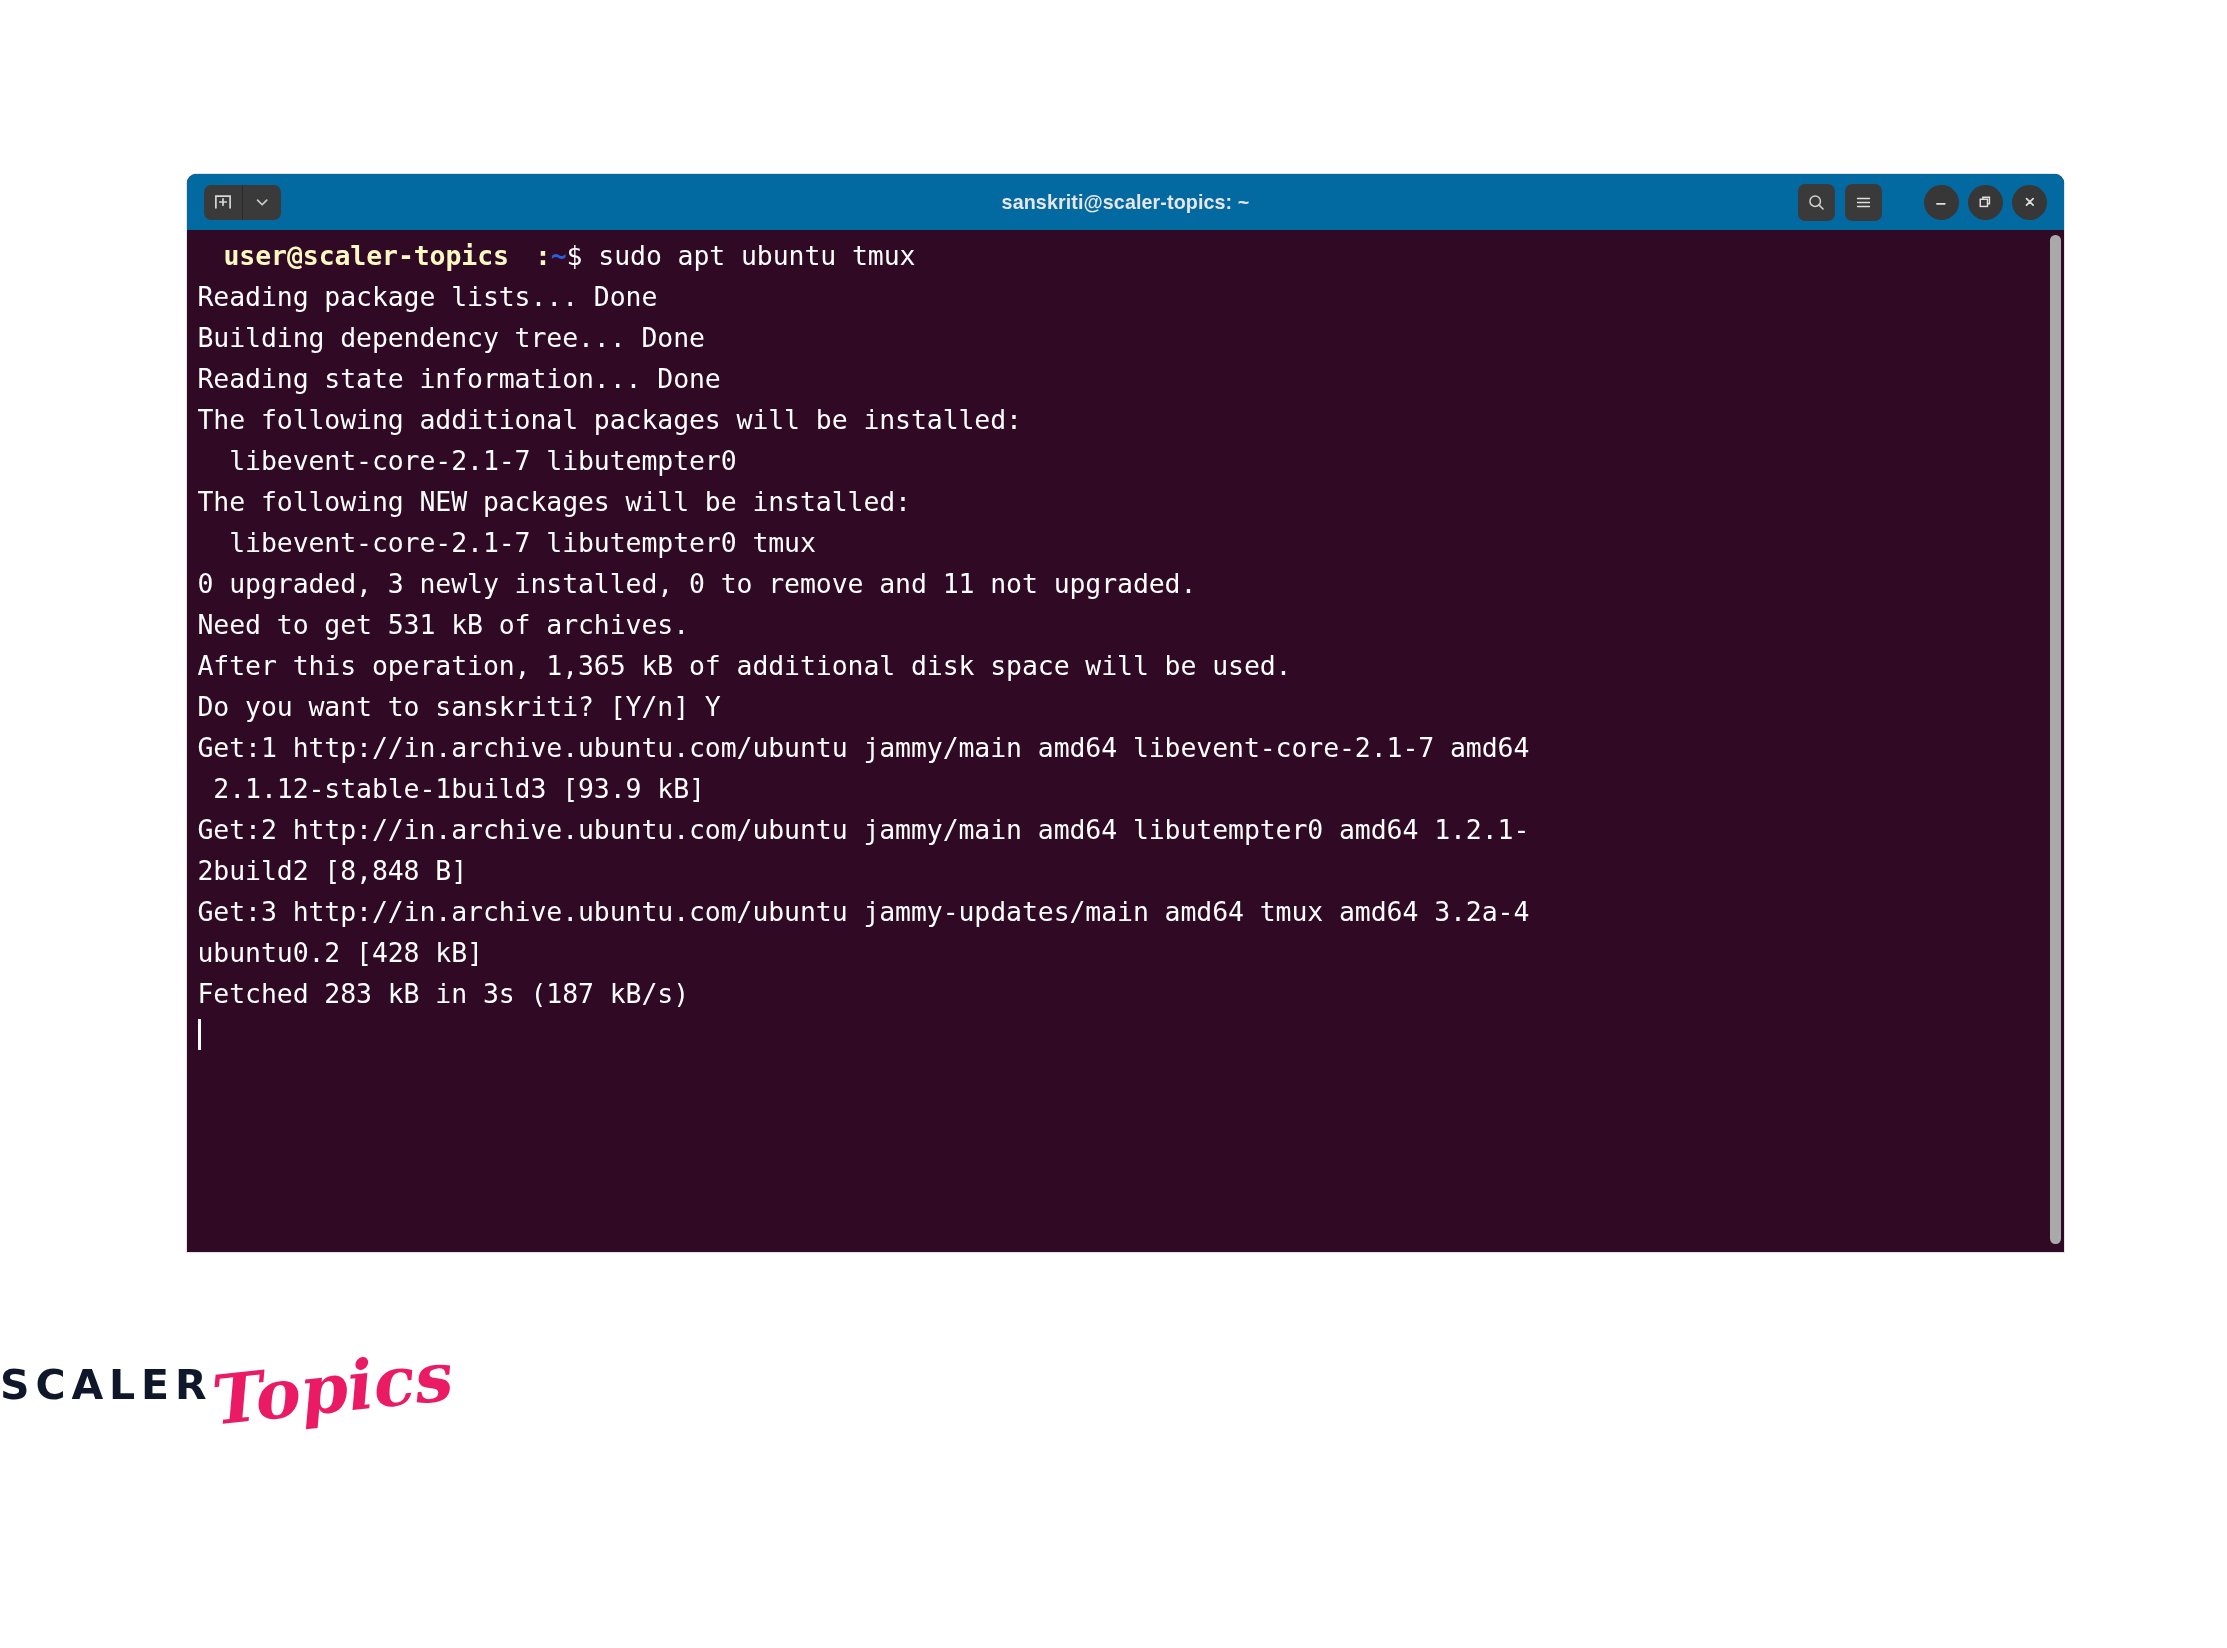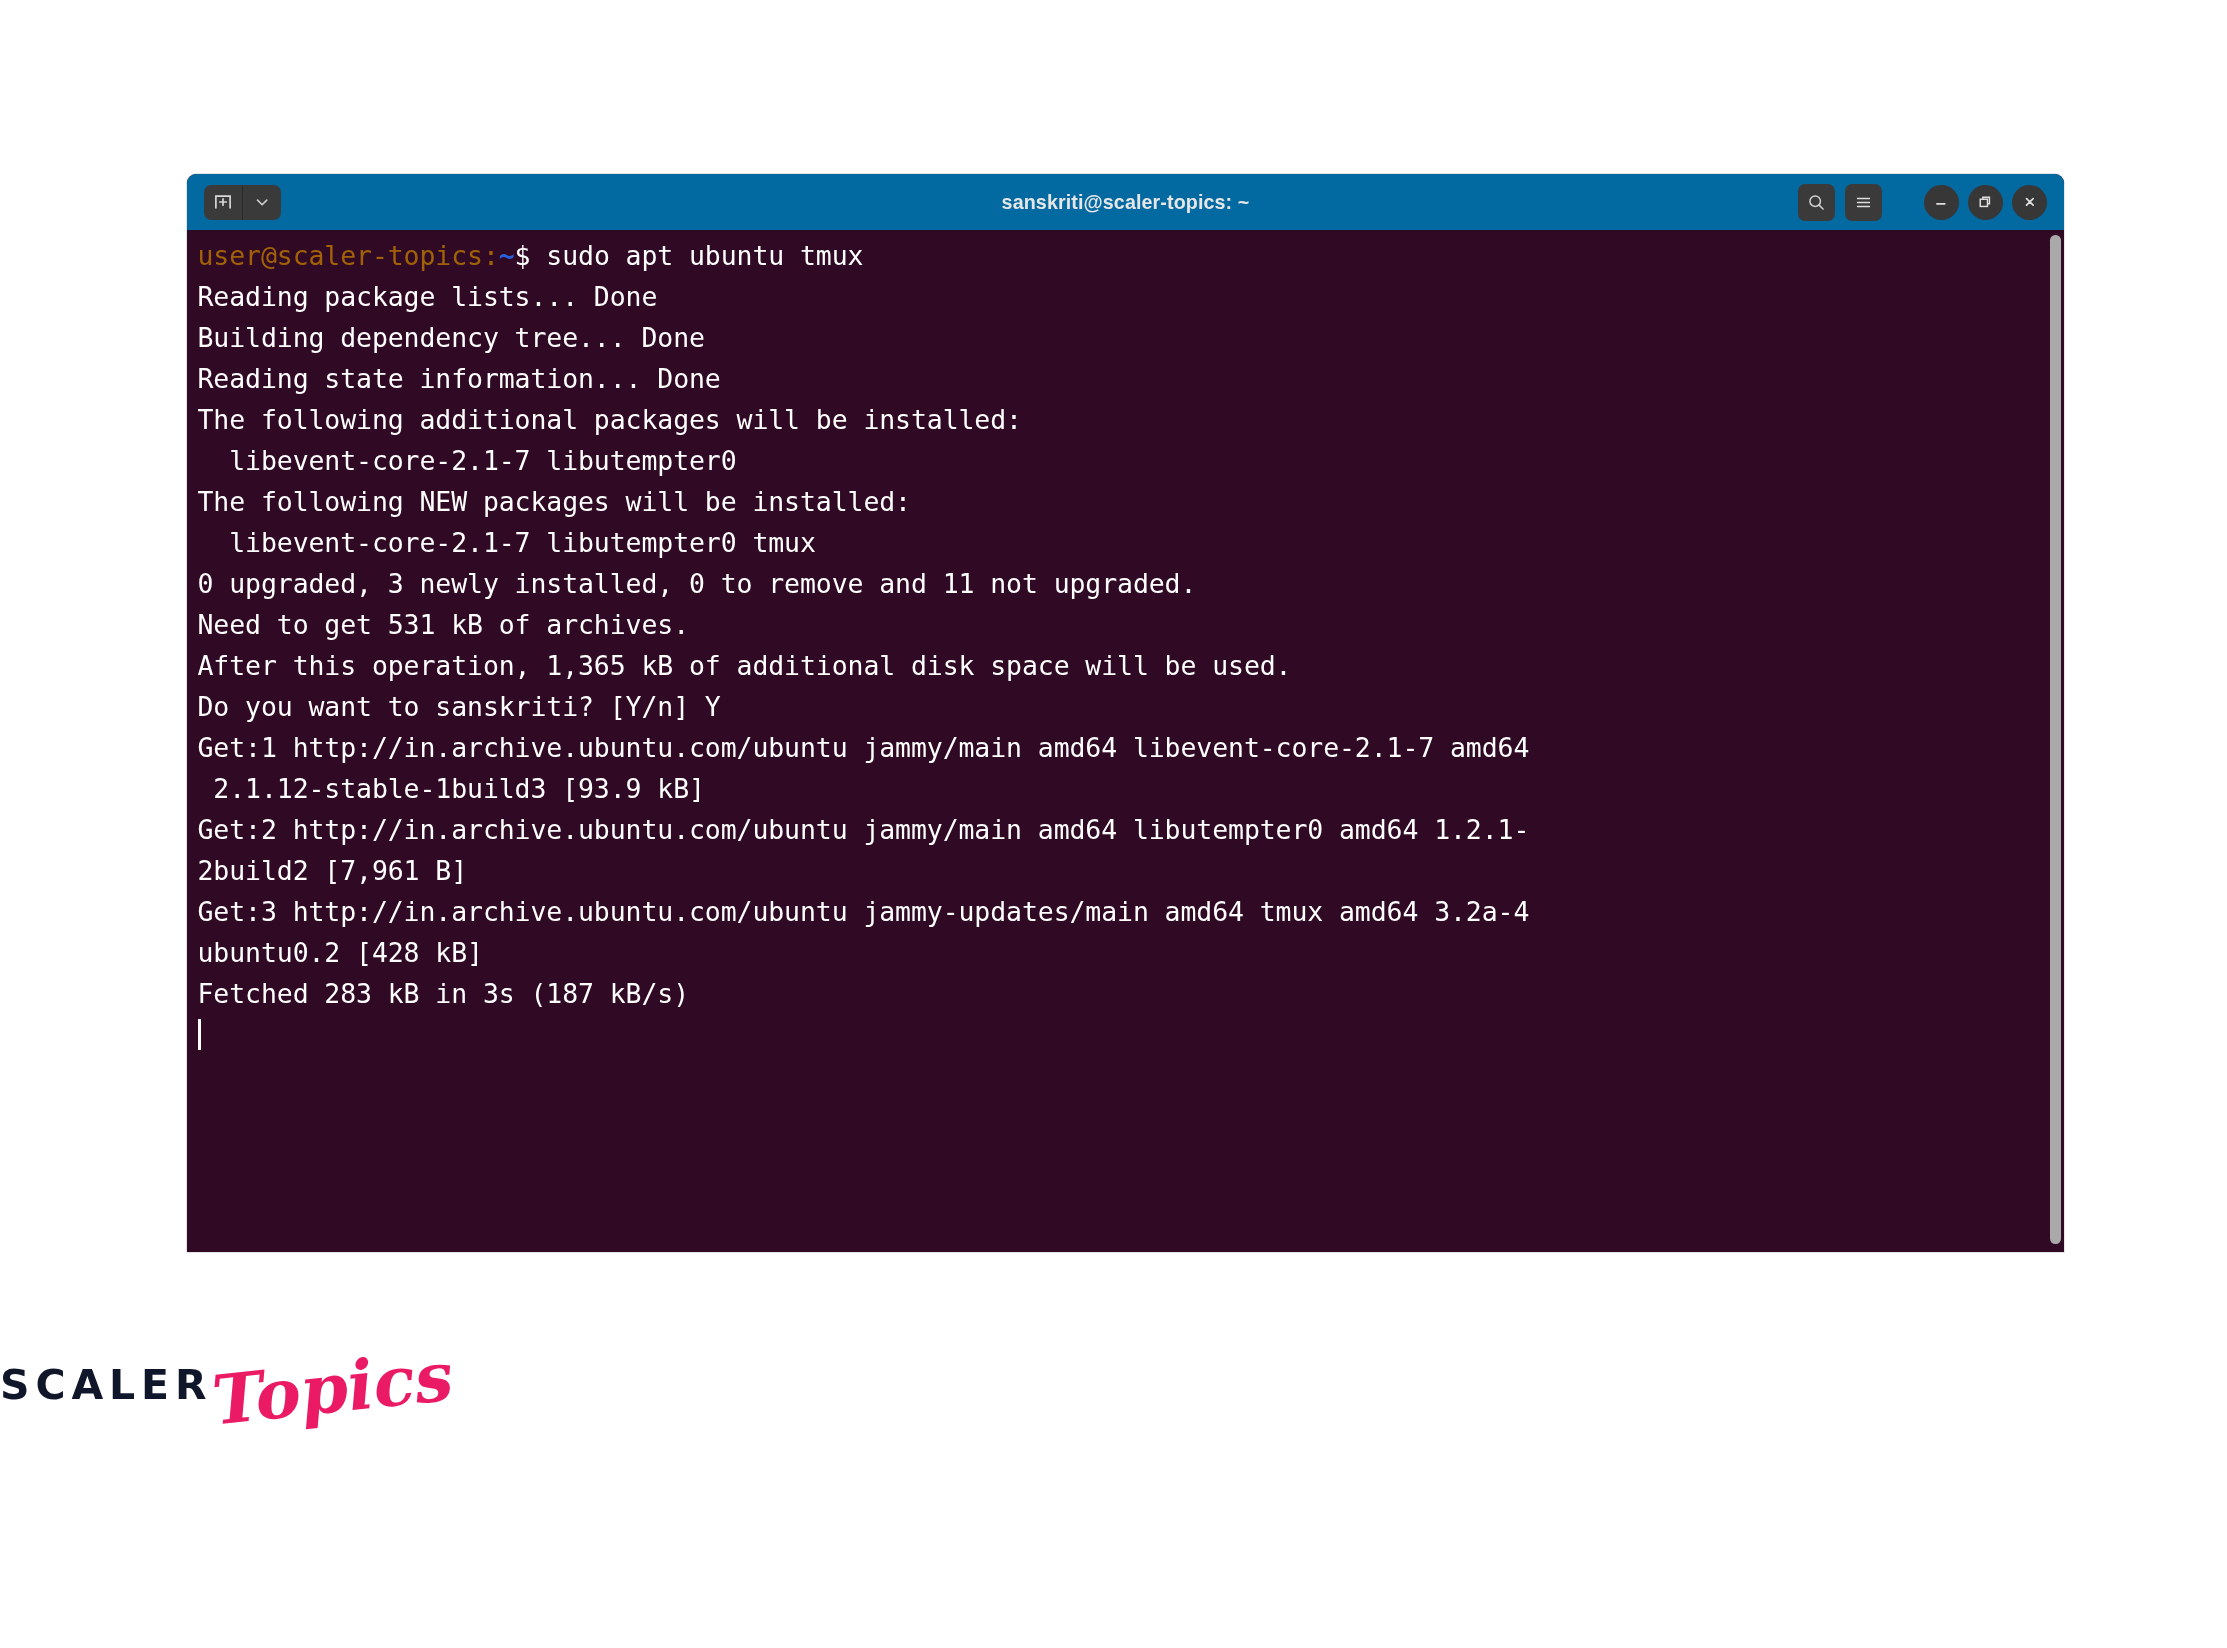--- a/index.html
+++ b/index.html
@@ -112,21 +112,21 @@
     overflow: hidden;
   }
   #terminal-text {
     font-family: "DejaVu Sans Mono", "Liberation Mono", monospace;
     font-size: 26.5px;
     line-height: 41px;
     color: #ffffff;
     white-space: pre;
     letter-spacing: -0.1px;
   }
-  .t-green { color: #a16207; font-weight: 400; }
+  .t-green { color: #fef9c3; font-weight: 700; margin-left: 26px; }
   .t-blue  { color: #2a5fd9; font-weight: 700; }
   .t-white { color: #ffffff; }
 
   #cursor {
     display: inline-block;
     width: 3.3px;
     height: 31px;
     background: #ffffff;
     vertical-align: -5.9px;
   }
@@ -244,21 +244,21 @@
 <span class="t-white">  libevent-core-2.1-7 libutempter0</span>
 <span class="t-white">The following NEW packages will be installed:</span>
 <span class="t-white">  libevent-core-2.1-7 libutempter0 tmux</span>
 <span class="t-white">0 upgraded, 3 newly installed, 0 to remove and 11 not upgraded.</span>
 <span class="t-white">Need to get 531 kB of archives.</span>
 <span class="t-white">After this operation, 1,365 kB of additional disk space will be used.</span>
 <span class="t-white">Do you want to sanskriti? [Y/n] Y</span>
 <span class="t-white">Get:1 http://in.archive.ubuntu.com/ubuntu jammy/main amd64 libevent-core-2.1-7 amd64</span>
 <span class="t-white"> 2.1.12-stable-1build3 [93.9 kB]</span>
 <span class="t-white">Get:2 http://in.archive.ubuntu.com/ubuntu jammy/main amd64 libutempter0 amd64 1.2.1-</span>
-<span class="t-white">2build2 [7,961 B]</span>
+<span class="t-white">2build2 [8,848 B]</span>
 <span class="t-white">Get:3 http://in.archive.ubuntu.com/ubuntu jammy-updates/main amd64 tmux amd64 3.2a-4</span>
 <span class="t-white">ubuntu0.2 [428 kB]</span>
 <span class="t-white">Fetched 283 kB in 3s (187 kB/s)</span></span>
 <span id="cursor"></span></div>
 
     <div id="scrollbar-track">
       <div id="scrollbar-thumb"></div>
     </div>
   </div>
 </div>

